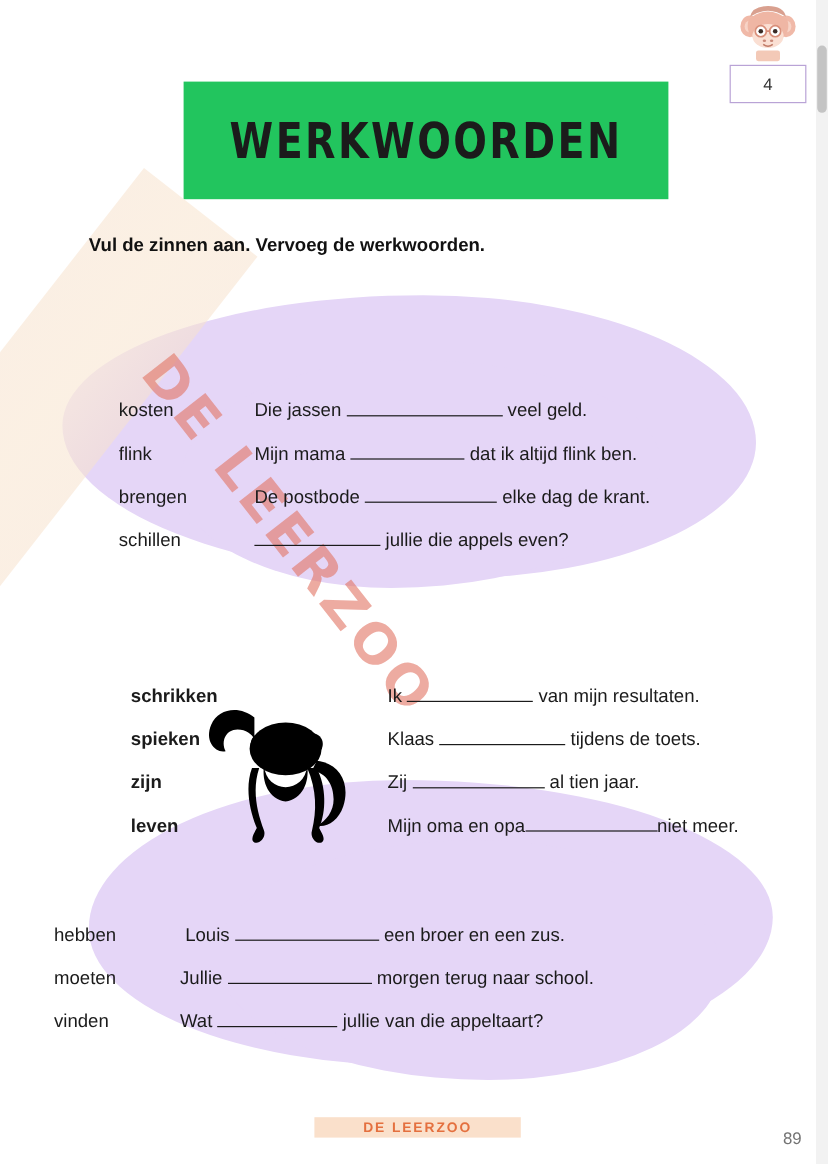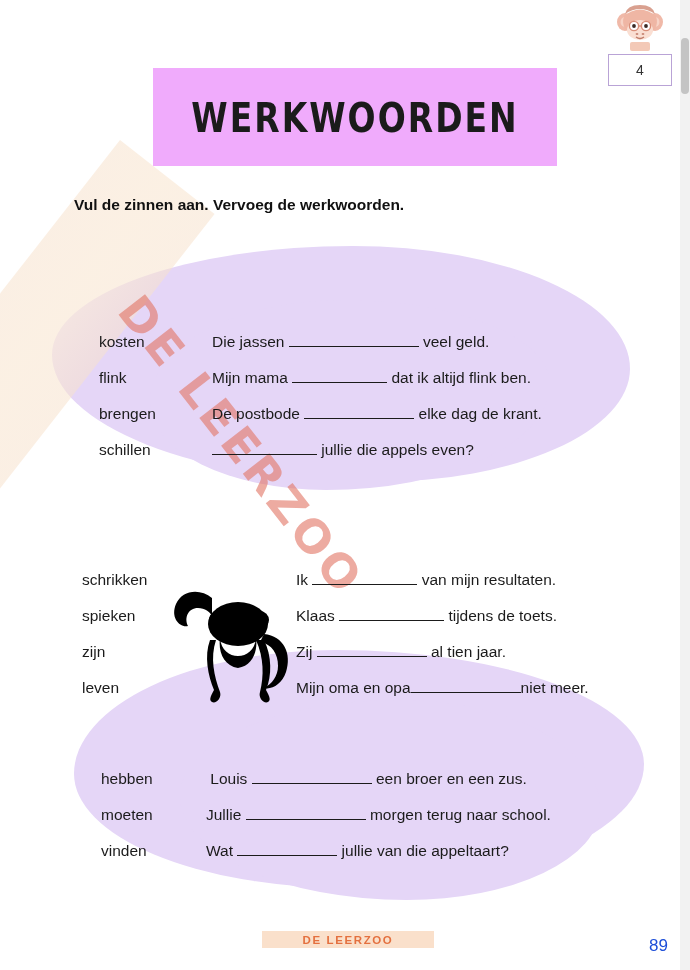--- a/index.html
+++ b/index.html
@@ -67,21 +67,21 @@
     z-index: 6;
   }
 
   
   .title-banner {
     position: absolute;
     left: 153px;
     top: 68px;
     width: 404px;
     height: 98px;
-    background: #f0abfc;
+    background: #22c55e;
     display: flex;
     align-items: center;
     justify-content: center;
   }
   .title-banner .title-text {
     font-family: "DejaVu Sans", sans-serif;
     font-weight: bold;
     font-size: 33px;
     letter-spacing: 2px;
     color: #1b1b1b;
@@ -152,22 +152,22 @@
     font-size: 15.5px;
     color: #1b1b1b;
     height: 36px;
   }
   .verb {
     flex: 0 0 auto;
     color: #1b1b1b;
   }
   .g1 .verb { width: 113px; padding-left: 99px; }
   .g1 .sentence { }
-  .g2 .verb { width: 214px; padding-left: 82px; }
-  .g3 .verb { width: 105px; padding-left: 101px; }
+  .g2 .verb { width: 214px; padding-left: 109px; font-weight: bold; }
+  .g3 .verb { width: 105px; padding-left: 45px; }
 
   .sentence {
     white-space: pre;
   }
   .blankline {
     display: inline-block;
     border-bottom: 1.5px solid #1b1b1b;
     height: 14px;
     vertical-align: baseline;
   }
@@ -225,22 +225,22 @@
     font-size: 11.5px;
     font-weight: bold;
     letter-spacing: 1.6px;
     color: #e4703f;
     z-index: 4;
   }
   .footer-pagenum {
     position: absolute;
     right: 22px;
     bottom: 14px;
-    font-size: 17px;
-    color: #1d4ed8;
+    font-size: 14px;
+    color: #737373;
     z-index: 4;
   }
 </style>
 </head>
 <body>
 
 <div class="page">
 
   <div class="scroll-strip">
     <div class="scroll-thumb"></div>

